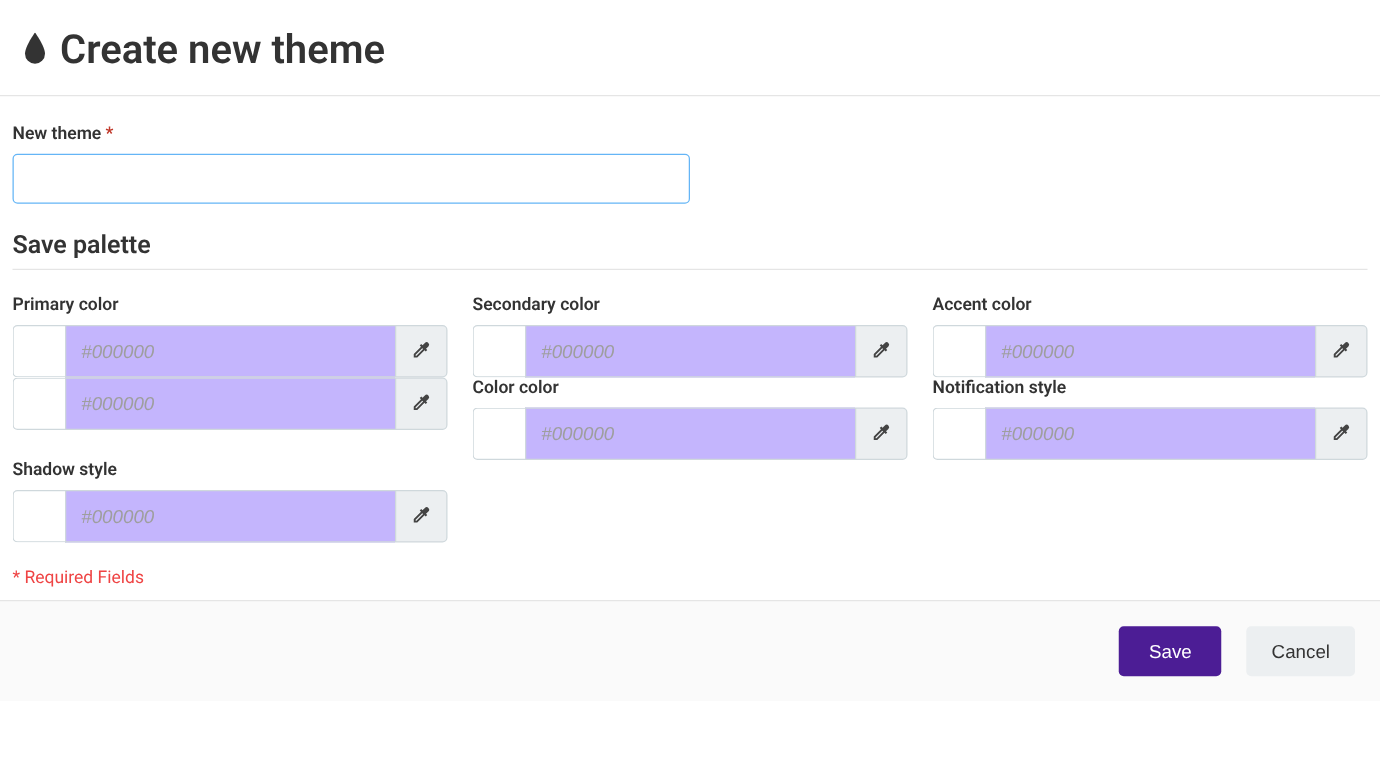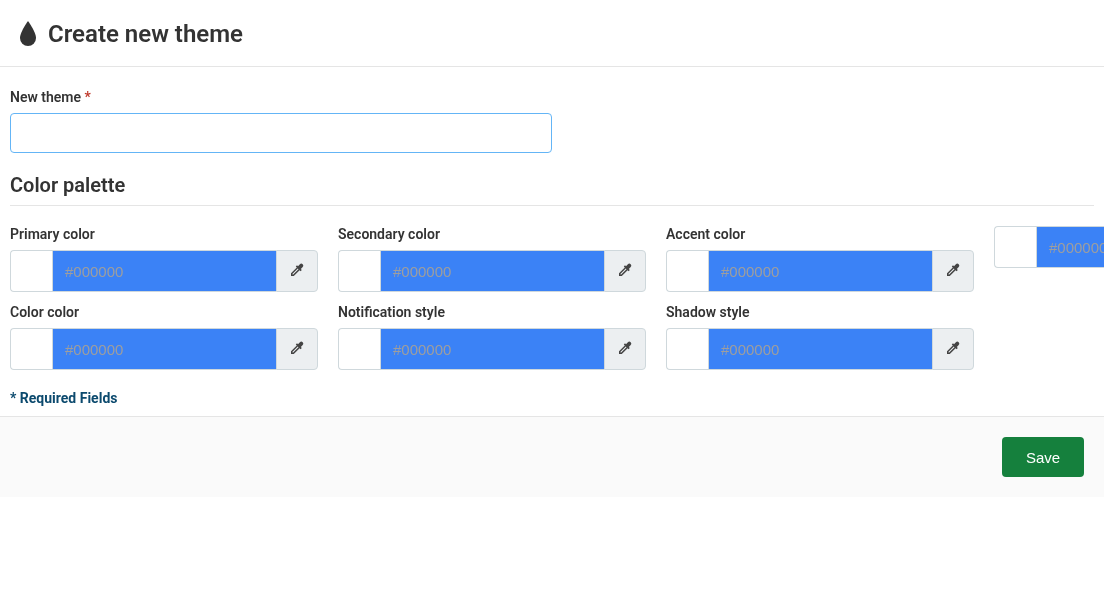--- a/index.html
+++ b/index.html
@@ -17,21 +17,21 @@
     .header {
       display: flex;
       align-items: center;
       padding: 20px 18px 18px 18px;
     }
     .header .icon {
       margin-right: 10px;
       display: inline-flex;
     }
     .header h1 {
-      font-size: 24px;
+      font-size: 32px;
       font-weight: 600;
       color: #333;
     }
     .divider {
       border: none;
       border-top: 1px solid #e5e5e5;
     }
     .form-body {
       padding: 22px 10px 10px 10px;
     }
@@ -99,22 +99,22 @@
       margin-top: 18px;
       margin-bottom: 8px;
     }
     .section-divider {
       border: none;
       border-top: 1px solid #e5e5e5;
       margin-bottom: 20px;
     }
     .color-grid {
       display: grid;
-      grid-template-columns: repeat(4, 1fr);
-      gap: 12px 20px;
+      grid-template-columns: repeat(3, 1fr);
+      gap: 0 20px;
     }
     .color-field {
     }
     .color-field .field-label {
       font-weight: 600;
       margin-bottom: 8px;
     }
     .color-input-group {
       display: flex;
       height: 42px;
@@ -127,39 +127,40 @@
       background: #fff;
     }
     .color-hex {
       flex: 1;
       border: 1px solid #cfd8dc;
       border-right: none;
       padding: 16px 12px;
       font-size: 15px;
       color: #333;
       outline: none;
-      background: #3b82f6;
+      background: #c4b5fd;
+      font-style: italic;
     }
     .color-hex::placeholder {
       color: #9e9e9e;
     }
     .color-picker-btn {
       width: 42px;
       border: 1px solid #cfd8dc;
       border-radius: 0 4px 4px 0;
       background: #eceff1;
       display: flex;
       align-items: center;
       justify-content: center;
       cursor: pointer;
     }
     .required-note {
-      color: #0c4a6e;
-      font-size: 14px;
-      font-weight: 700;
+      color: #ef4444;
+      font-size: 14px;
+      font-weight: 400;
       margin-top: 20px;
     }
     .footer {
       border-top: 1px solid #e5e5e5;
       background: #fafafa;
       padding: 20px;
       display: flex;
       justify-content: flex-end;
       gap: 20px;
     }
@@ -170,21 +171,21 @@
       font-size: 15px;
       font-weight: 500;
       padding: 0 20px;
       cursor: pointer;
       border: none;
       display: inline-flex;
       align-items: center;
       justify-content: center;
     }
     .btn-primary {
-      background: #15803d;
+      background: #4c1d95;
       color: #fff;
     }
     .btn-secondary {
       background: #eceff1;
       color: #333;
     }
   </style>
 </head>
 <body>
 
@@ -207,21 +208,21 @@
         <span>New theme</span>
         <span class="required"> *</span>
       </label>
       <input type="text" class="text-input focused" value="" style="">
     </div>
 
     <div class="field field-half">
     </div>
   </div>
 
-  <h2 class="section-title">Color palette</h2>
+  <h2 class="section-title">Save palette</h2>
   <hr class="section-divider">
 
   <div class="color-grid">
 
     <div class="color-field">
       <div class="field-label">Primary color</div>
       <div class="color-input-group">
         <div class="color-swatch"></div>
         <input class="color-hex" type="text" placeholder="#000000" style="">
         <button class="color-picker-btn">
@@ -324,13 +325,14 @@
     </div>
 
   </div>
 
   <div class="required-note">* Required Fields</div>
 
 </div>
 
 <div class="footer">
   <button class="btn btn-primary">Save</button>
+  <button class="btn btn-secondary">Cancel</button>
 </div>
 
 </body></html>

